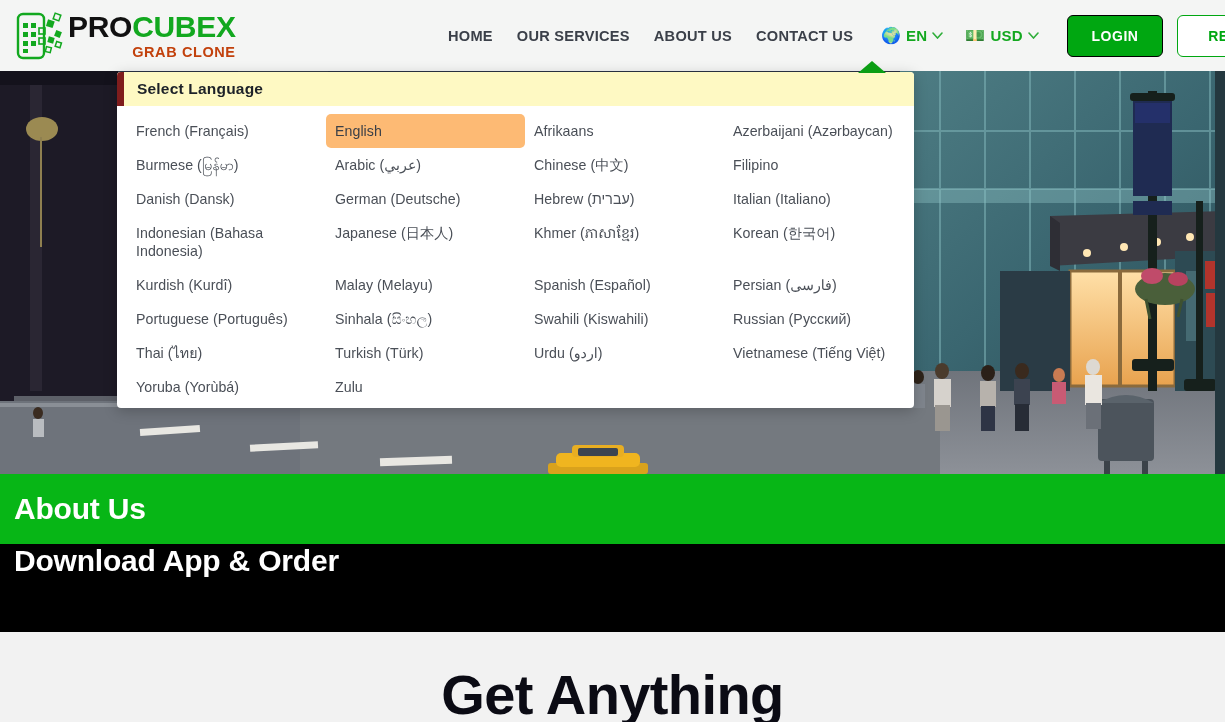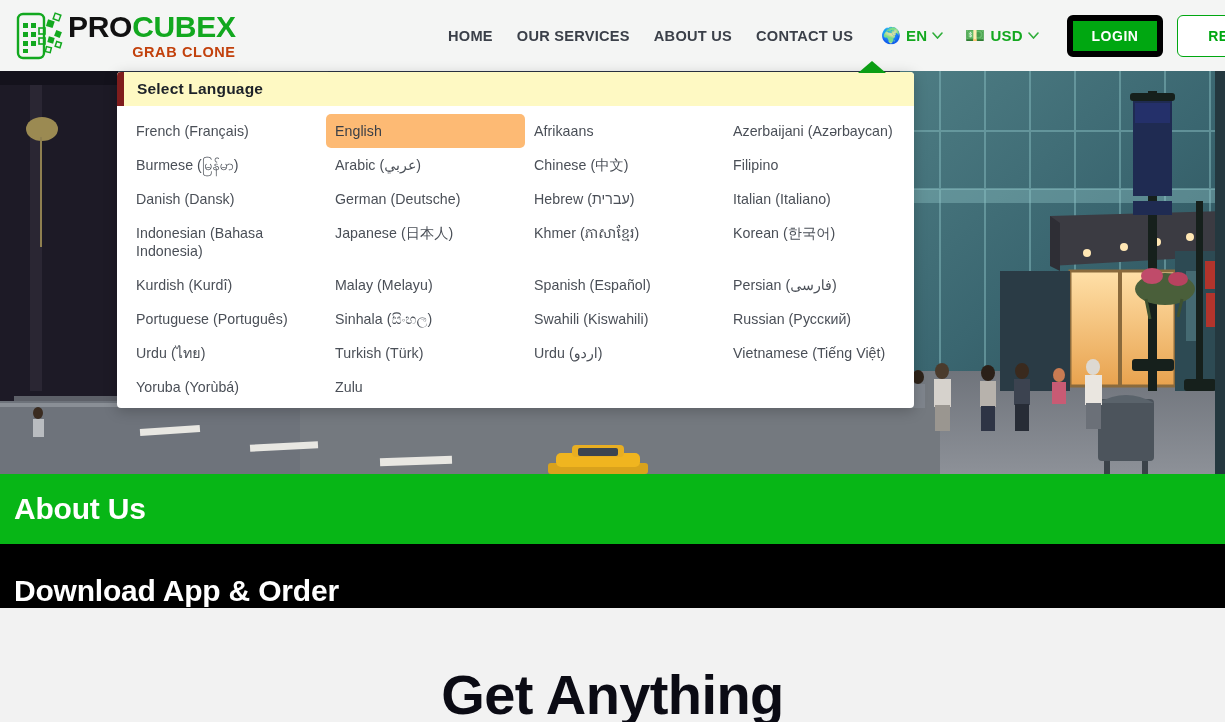--- a/index.html
+++ b/index.html
@@ -108,21 +108,21 @@
     display: flex;
     align-items: center;
     justify-content: center;
     cursor: pointer;
     height: 42px;
     white-space: nowrap;
   }
   .btn-login {
     background: #00a711;
     color: #ffffff;
-    border: 6px solid #000000;
+    border: 1px solid #000000;
     width: 96px;
     margin-left: 22px;
   }
   .btn-register {
     background: #ffffff;
     color: #00a711;
     border: 1.5px solid #00a711;
     width: 138px;
     margin-left: 14px;
   }
@@ -213,24 +213,24 @@
     font-size: 30px;
     font-weight: bold;
     color: #ffffff;
     margin-left: 14px;
     letter-spacing: -0.2px;
   }
 
   #download-section {
     position: absolute;
     top: 544px; left: 0;
-    width: 1225px; height: 64px;
+    width: 1225px; height: 88px;
     background: #000000;
     display: flex;
-    align-items: flex-end;
+    align-items: flex-start;
     z-index: 5;
   }
   #download-title {
     font-size: 30px;
     font-weight: bold;
     color: #ffffff;
     margin-left: 14px;
     letter-spacing: -0.2px;
   }
 
@@ -529,21 +529,21 @@
           <div class="lang-item">Khmer (ភាសាខ្មែរ)</div>
           <div class="lang-item">Korean (한국어)</div>
           <div class="lang-item">Kurdish (Kurdî)</div>
           <div class="lang-item">Malay (Melayu)</div>
           <div class="lang-item">Spanish (Español)</div>
           <div class="lang-item">Persian (فارسی)</div>
           <div class="lang-item">Portuguese (Português)</div>
           <div class="lang-item">Sinhala (සිංහල)</div>
           <div class="lang-item">Swahili (Kiswahili)</div>
           <div class="lang-item">Russian (Русский)</div>
-          <div class="lang-item">Urdu (ไทย)</div>
+          <div class="lang-item">Thai (ไทย)</div>
           <div class="lang-item">Turkish (Türk)</div>
           <div class="lang-item">Urdu (اردو)</div>
           <div class="lang-item">Vietnamese (Tiếng Việt)</div>
           <div class="lang-item">Yoruba (Yorùbá)</div>
           <div class="lang-item">Zulu</div>
         </div>
     </div>
   </div>
 
   <div id="about-section">

